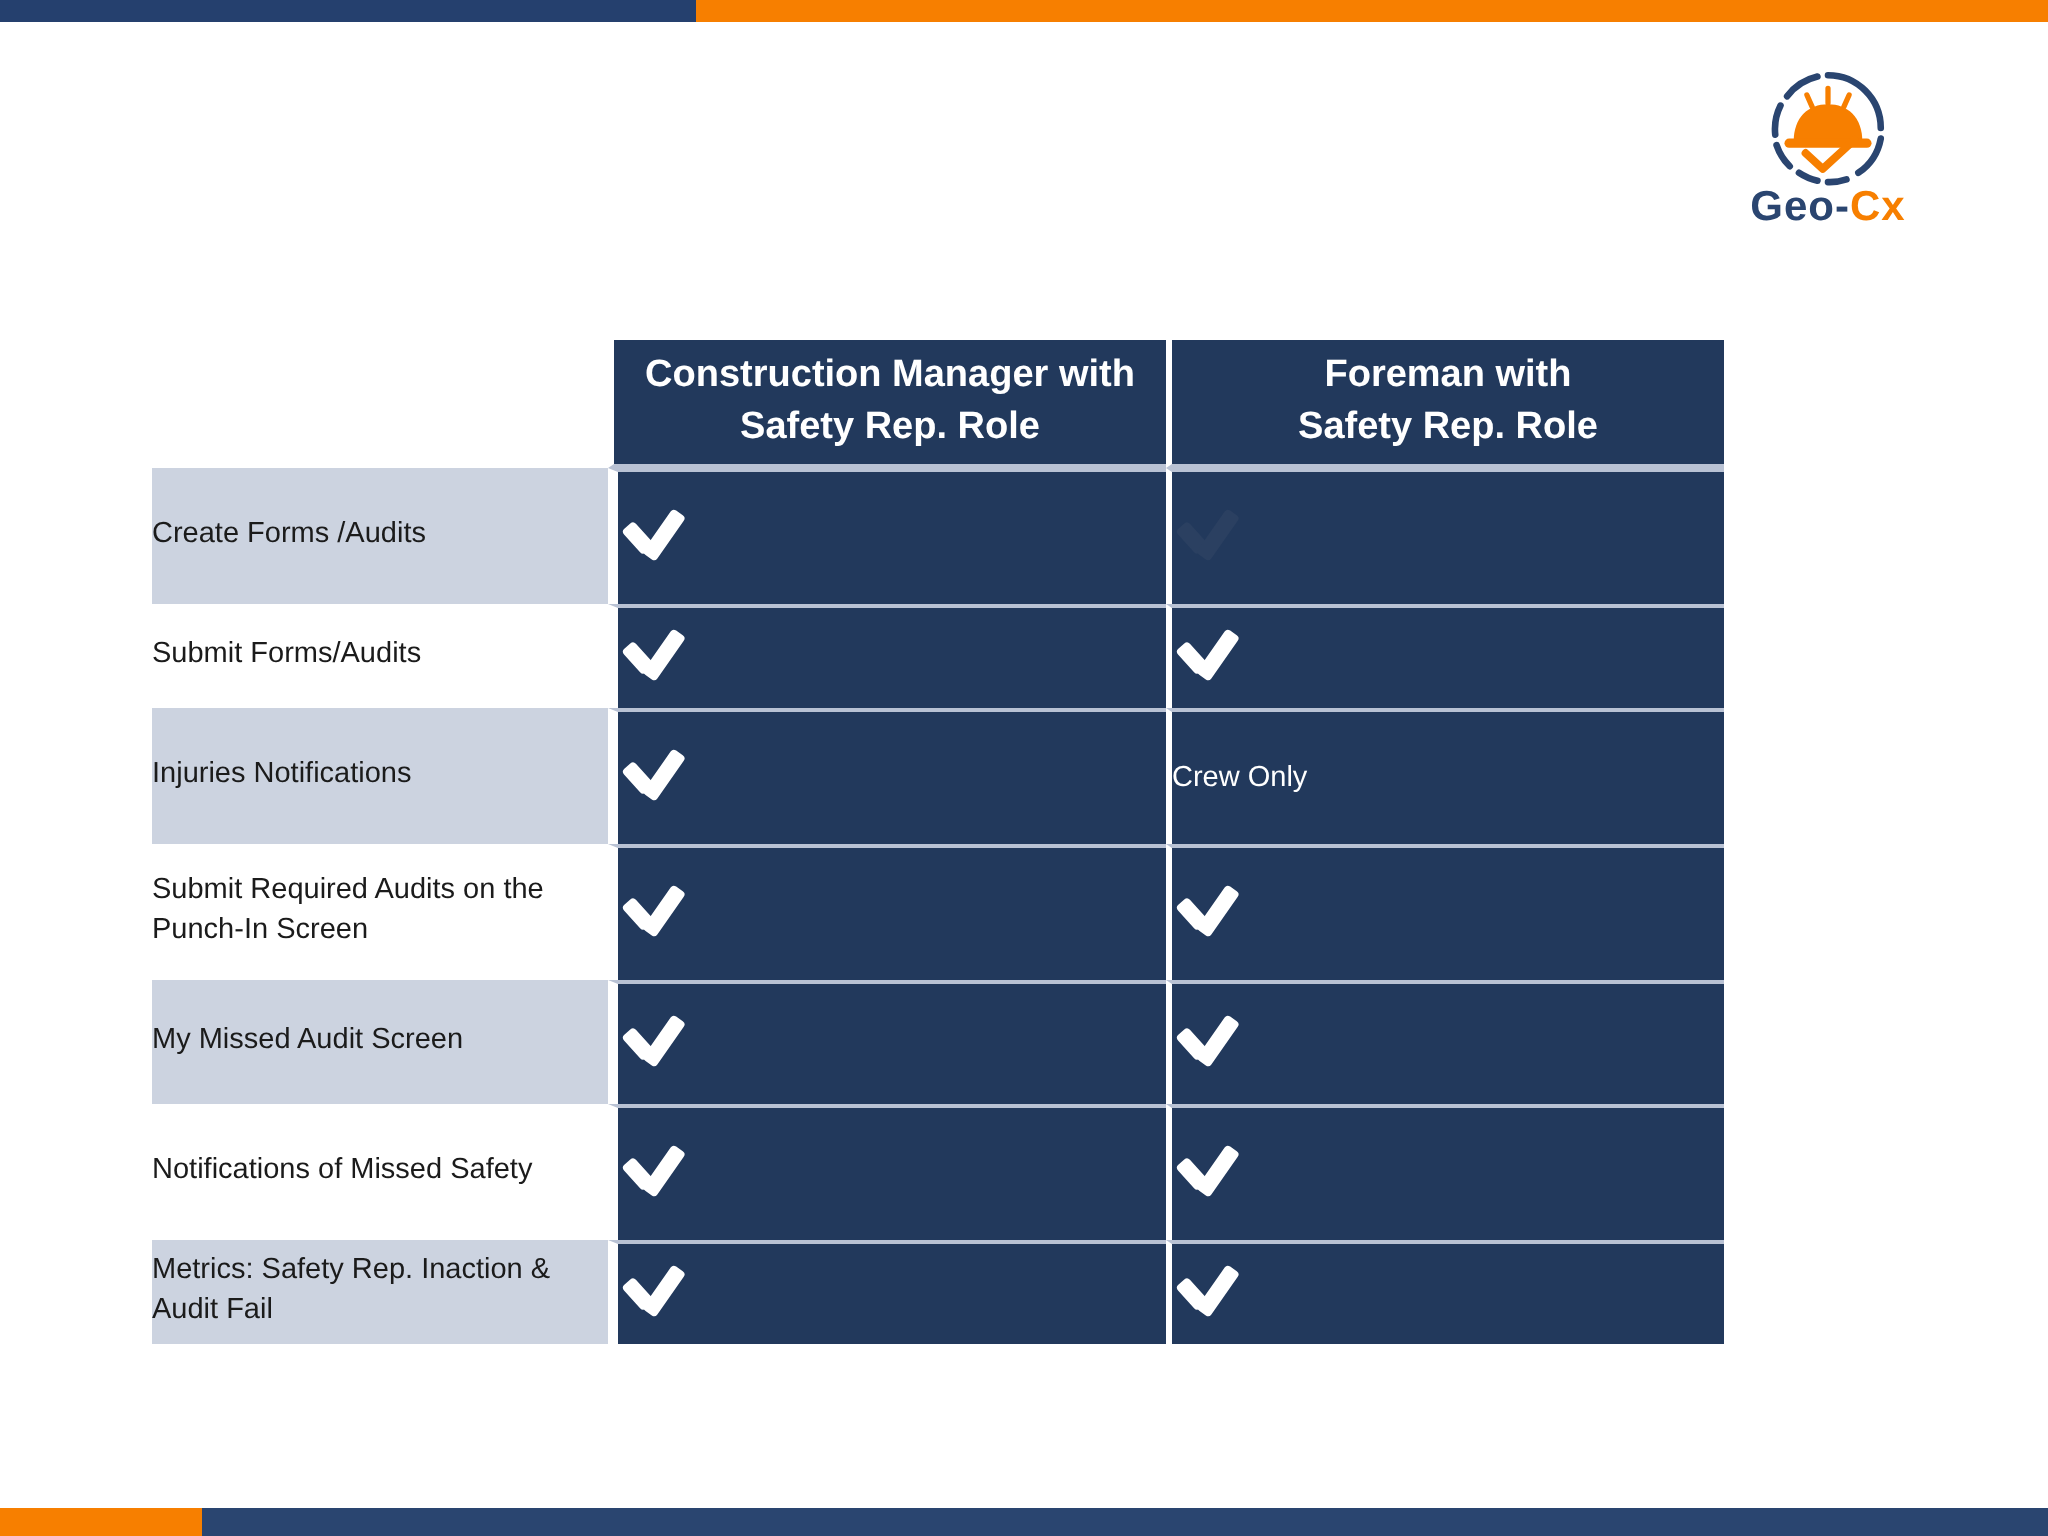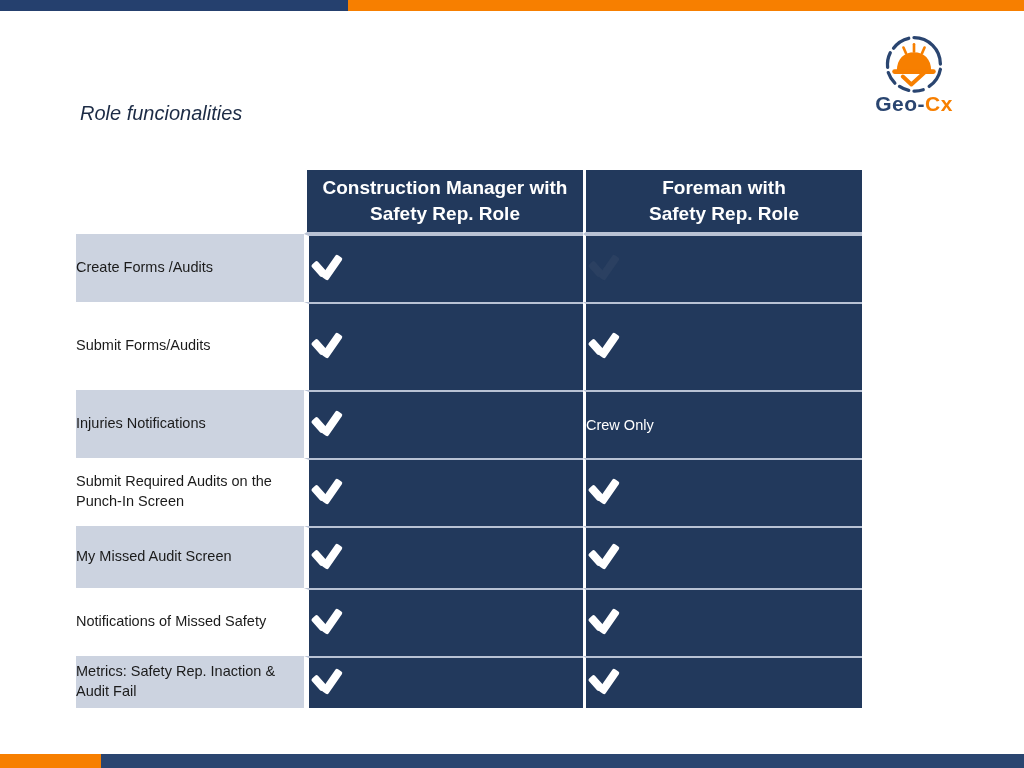--- a/index.html
+++ b/index.html
@@ -167,21 +167,20 @@
 </head>
 <body>
 
 <div id="slide">
 
   <div class="bar-top">
     <div class="seg-navy"></div>
     <div class="seg-orange"></div>
   </div>
 
-  <div class="page-subtitle">Role funcionalities</div>
 
   <div class="logo">
     <svg class="logo-mark" viewBox="0 0 100 94">
 
       <g fill="none" stroke="#2a4570" stroke-width="5" stroke-linecap="round">
         <path d="M50 7 A40 40 0 0 1 90 47"></path>
         <path d="M90 55 A40 40 0 0 1 73 81"></path>
         <path d="M64 86 A40 40 0 0 1 50 88"></path>
         <path d="M42 87 A40 40 0 0 1 28 81"></path>
         <path d="M21 76 A40 40 0 0 1 11 60"></path>
@@ -223,21 +222,21 @@
           <div>Safety Rep. Role</div>
         </th>
       </tr>
     </thead>
     <tbody id="matrix-body">
         <tr style="height: 68px;">
           <td class="lbl alt">Create Forms /Audits</td>
           <td class="dat first-data"><span class="check"></span></td>
           <td class="dat"><span class="check faded"></span></td>
         </tr>
-        <tr style="height: 88px;">
+        <tr style="height: 52px;">
           <td class="lbl">Submit Forms/Audits</td>
           <td class="dat first-data"><span class="check"></span></td>
           <td class="dat"><span class="check"></span></td>
         </tr>
         <tr style="height: 68px;">
           <td class="lbl alt">Injuries Notifications</td>
           <td class="dat first-data"><span class="check"></span></td>
           <td class="dat"><span class="cell-text">Crew Only</span></td>
         </tr>
         <tr style="height: 68px;">

